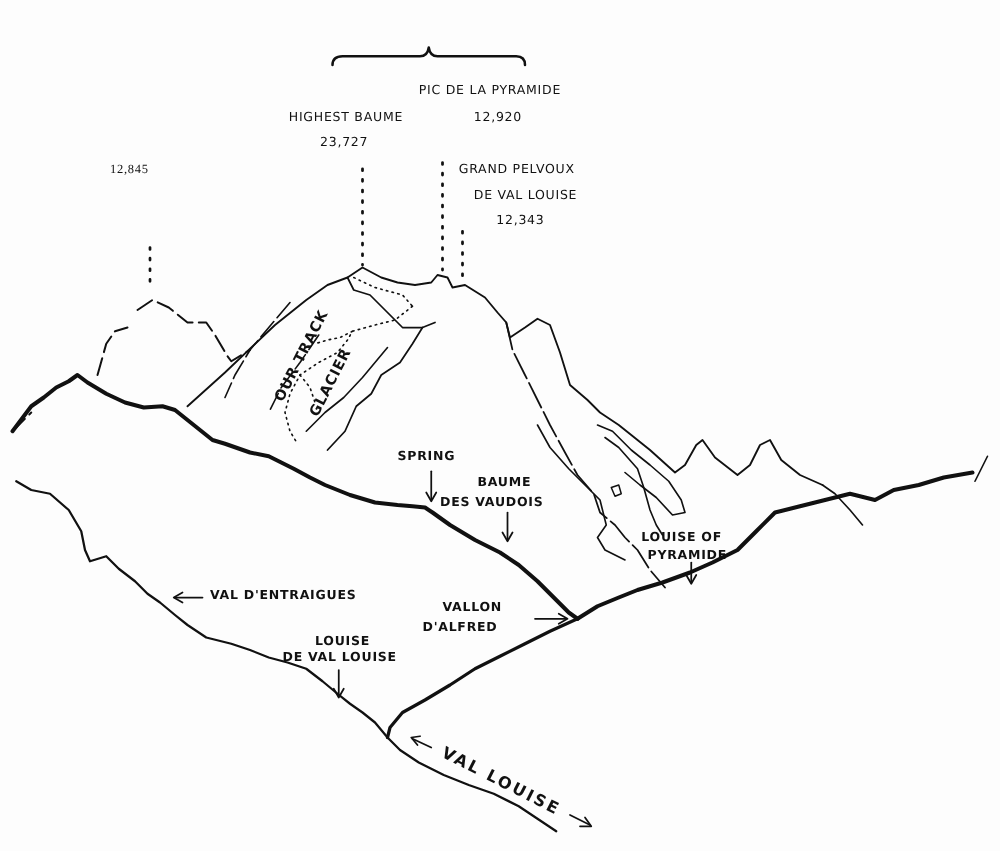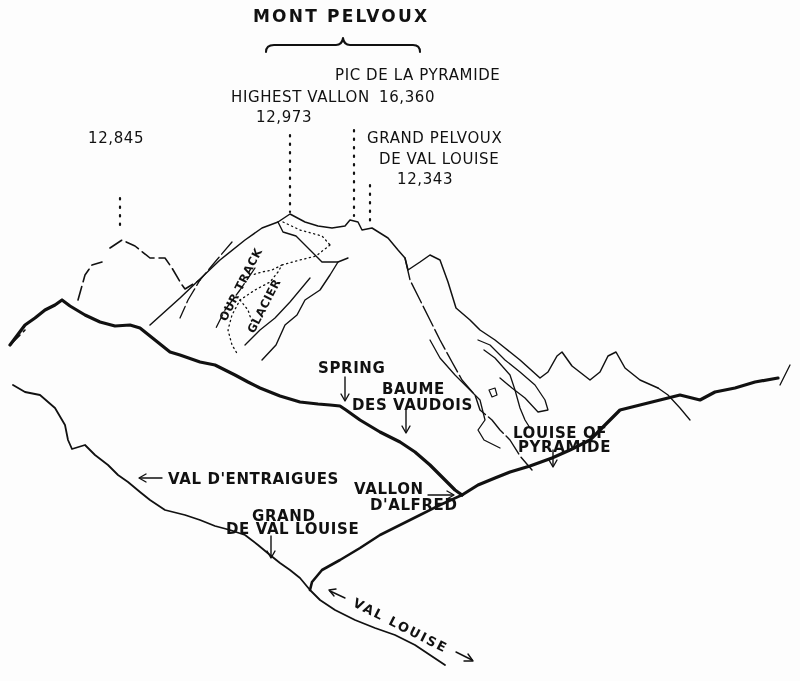--- a/index.html
+++ b/index.html
@@ -4,21 +4,21 @@
 <style>
   html, body { margin: 0; padding: 0; background: #ffffff; }
   body { width: 800px; height: 681px; overflow: hidden; position: relative; }
   .canvas { position: absolute; left: 0; top: 0; width: 800px; height: 681px; background: #fdfdfd; }
   svg.sketch { position: absolute; left: 0; top: 0; }
   .lbl {
     position: absolute;
     font-family: "DejaVu Sans", "Liberation Sans", sans-serif;
     font-weight: bold;
     color: #111;
-    font-size: 15px;
+    font-size: 10px;
     letter-spacing: 0.6px;
     white-space: nowrap;
     line-height: 1;
   }
   .lbl.plain { font-weight: normal; }
   .title { font-size: 17px; letter-spacing: 2.2px; }
 </style>
 </head>
 <body>
 
@@ -94,39 +94,38 @@
 
         <line x1="330" y1="591" x2="345" y2="598"></line>
         <path d="M336,589 L329,590 L334,596"></path>
 
         <line x1="456" y1="652" x2="472" y2="660"></line>
         <path d="M464,661 L473,661 L468,654"></path>
       </g>
     </g>
   </svg>
 
-  <div class="lbl title" style="left:253px; top:8px;">MONT PELVOUX</div>
 
   <div class="lbl plain" style="left:335px; top:68px;">PIC DE LA PYRAMIDE</div>
-  <div class="lbl plain" style="left:231px; top:90px;">HIGHEST VALLON</div>
-  <div class="lbl plain" style="left:379px; top:90px;">16,360</div>
-  <div class="lbl plain" style="left:256px; top:110px;">12,973</div>
-  <div class="lbl plain" style="left:88px; top:131px;">12,845</div>
+  <div class="lbl plain" style="left:231px; top:90px;">HIGHEST BAUME</div>
+  <div class="lbl plain" style="left:379px; top:90px;">12,920</div>
+  <div class="lbl plain" style="left:256px; top:110px;">23,727</div>
+  <div class="lbl plain" style="left:88px; top:131px;font-family:Liberation Serif, serif;">12,845</div>
   <div class="lbl plain" style="left:367px; top:131px;">GRAND PELVOUX</div>
   <div class="lbl plain" style="left:379px; top:152px;">DE VAL LOUISE</div>
   <div class="lbl plain" style="left:397px; top:172px;">12,343</div>
 
   <div class="lbl" style="left:218px; top:318px; font-size:11.5px; transform: rotate(-63deg); transform-origin:left top;">OUR TRACK</div>
   <div class="lbl" style="left:246px; top:330px; font-size:11.5px; transform: rotate(-63deg); transform-origin:left top;">GLACIER</div>
 
   <div class="lbl" style="left:318px; top:361px;">SPRING</div>
   <div class="lbl" style="left:382px; top:382px;">BAUME</div>
   <div class="lbl" style="left:352px; top:398px;">DES VAUDOIS</div>
   <div class="lbl" style="left:513px; top:426px;">LOUISE OF</div>
   <div class="lbl" style="left:518px; top:440px;">PYRAMIDE</div>
   <div class="lbl" style="left:168px; top:472px;">VAL D'ENTRAIGUES</div>
   <div class="lbl" style="left:354px; top:482px;">VALLON</div>
-  <div class="lbl" style="left:370px; top:498px;text-align:center;">D'ALFRED</div>
-  <div class="lbl" style="left:252px; top:509px;">GRAND</div>
+  <div class="lbl" style="left:338px; top:498px;text-align:center;">D'ALFRED</div>
+  <div class="lbl" style="left:252px; top:509px;">LOUISE</div>
   <div class="lbl" style="left:226px; top:522px;">DE VAL LOUISE</div>
   <div class="lbl" style="left:357px; top:596px; font-size:13px; letter-spacing:2px; transform: rotate(27deg); transform-origin:left top;">VAL LOUISE</div>
 
 </div>
 
 </body></html>

